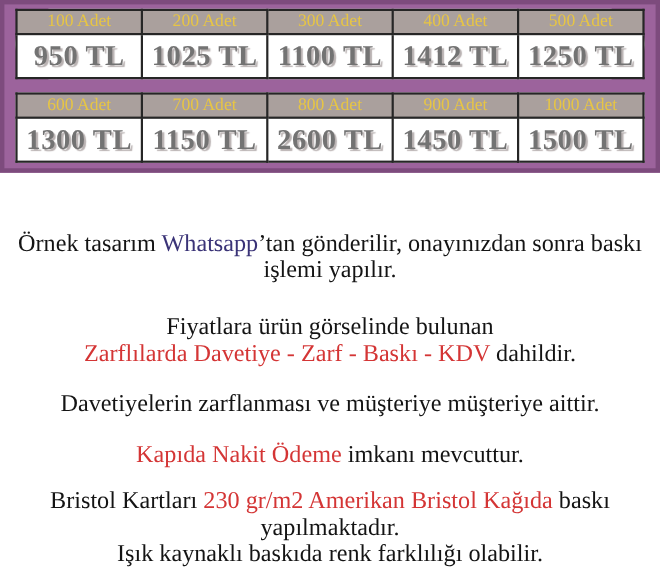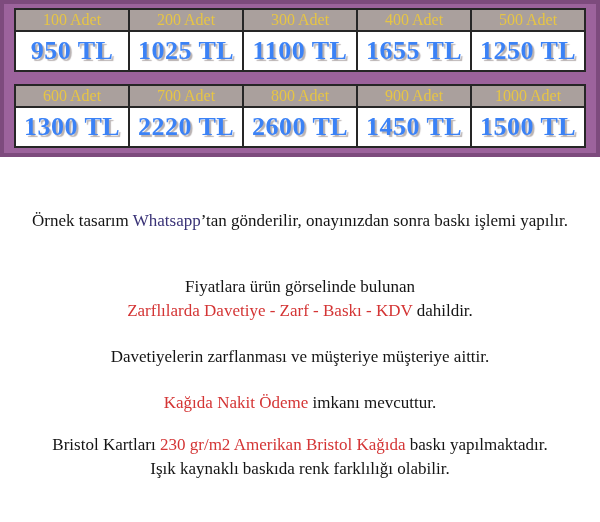--- a/index.html
+++ b/index.html
@@ -43,36 +43,36 @@
   td.qty-cell {
     height: 22px;
     background: var(--taupe);
     color: var(--gold);
     font-size: 16px;
     font-weight: 400;
   }
   td.price-cell {
     height: 40px;
     background: #ffffff;
-    color: #3b82f6;
+    color: #737373;
     font-size: 26px;
     font-weight: bold;
     text-shadow: 2px 2px 1px #b9b2b2;
     letter-spacing: 0.5px;
   }
 
   
   .notes {
     text-align: center;
-    font-size: 17px;
+    font-size: 22px;
     color: var(--ink);
   }
   .note { line-height: 24px; }
   .mt-a { margin-top: 52px; }  
-  .mt-b { margin-top: 42px; }  
+  .mt-b { margin-top: 28px; }  
   .mt-c { margin-top: 22px; }  
   .mt-d { margin-top: 22px; }  
   .mt-e { margin-top: 18px; }  
   .seg-text  { color: var(--ink); }
   .seg-red   { color: var(--red); }
   .seg-brand { color: var(--brand); }
 </style>
 </head>
 <body>
 
@@ -83,38 +83,38 @@
       <td class="qty-cell">100 Adet</td>
       <td class="qty-cell">200 Adet</td>
       <td class="qty-cell">300 Adet</td>
       <td class="qty-cell">400 Adet</td>
       <td class="qty-cell">500 Adet</td>
     </tr>
     <tr>
       <td class="price-cell">950 TL</td>
       <td class="price-cell">1025 TL</td>
       <td class="price-cell">1100 TL</td>
-      <td class="price-cell">1655 TL</td>
+      <td class="price-cell">1412 TL</td>
       <td class="price-cell">1250 TL</td>
     </tr>
   </tbody>
     </table>
 
   <table class="price-table tbl-2">
     <tbody>
         <tr>
       <td class="qty-cell">600 Adet</td>
       <td class="qty-cell">700 Adet</td>
       <td class="qty-cell">800 Adet</td>
       <td class="qty-cell">900 Adet</td>
       <td class="qty-cell">1000 Adet</td>
     </tr>
     <tr>
       <td class="price-cell">1300 TL</td>
-      <td class="price-cell">2220 TL</td>
+      <td class="price-cell">1150 TL</td>
       <td class="price-cell">2600 TL</td>
       <td class="price-cell">1450 TL</td>
       <td class="price-cell">1500 TL</td>
     </tr>
   </tbody>
     </table>
 </div>
 
 <div class="notes">
   <p class="note mt-a">
@@ -126,21 +126,21 @@
   </p>
   <p class="note">
     <span class="seg-red">Zarflılarda Davetiye - Zarf - Baskı - KDV</span><span class="seg-text"> dahildir.</span>
   </p>
 
   <p class="note mt-c">
     <span class="seg-text">Davetiyelerin zarflanması ve müşteriye müşteriye aittir.</span>
   </p>
 
   <p class="note mt-d">
-    <span class="seg-red">Kağıda Nakit Ödeme</span><span class="seg-text"> imkanı mevcuttur.</span>
+    <span class="seg-red">Kapıda Nakit Ödeme</span><span class="seg-text"> imkanı mevcuttur.</span>
   </p>
 
   <p class="note mt-e">
     <span class="seg-text">Bristol Kartları </span><span class="seg-red">230 gr/m2 Amerikan Bristol Kağıda</span><span class="seg-text"> baskı yapılmaktadır.</span>
   </p>
   <p class="note">
     <span class="seg-text">Işık kaynaklı baskıda renk farklılığı olabilir.</span>
   </p>
 </div>
 

